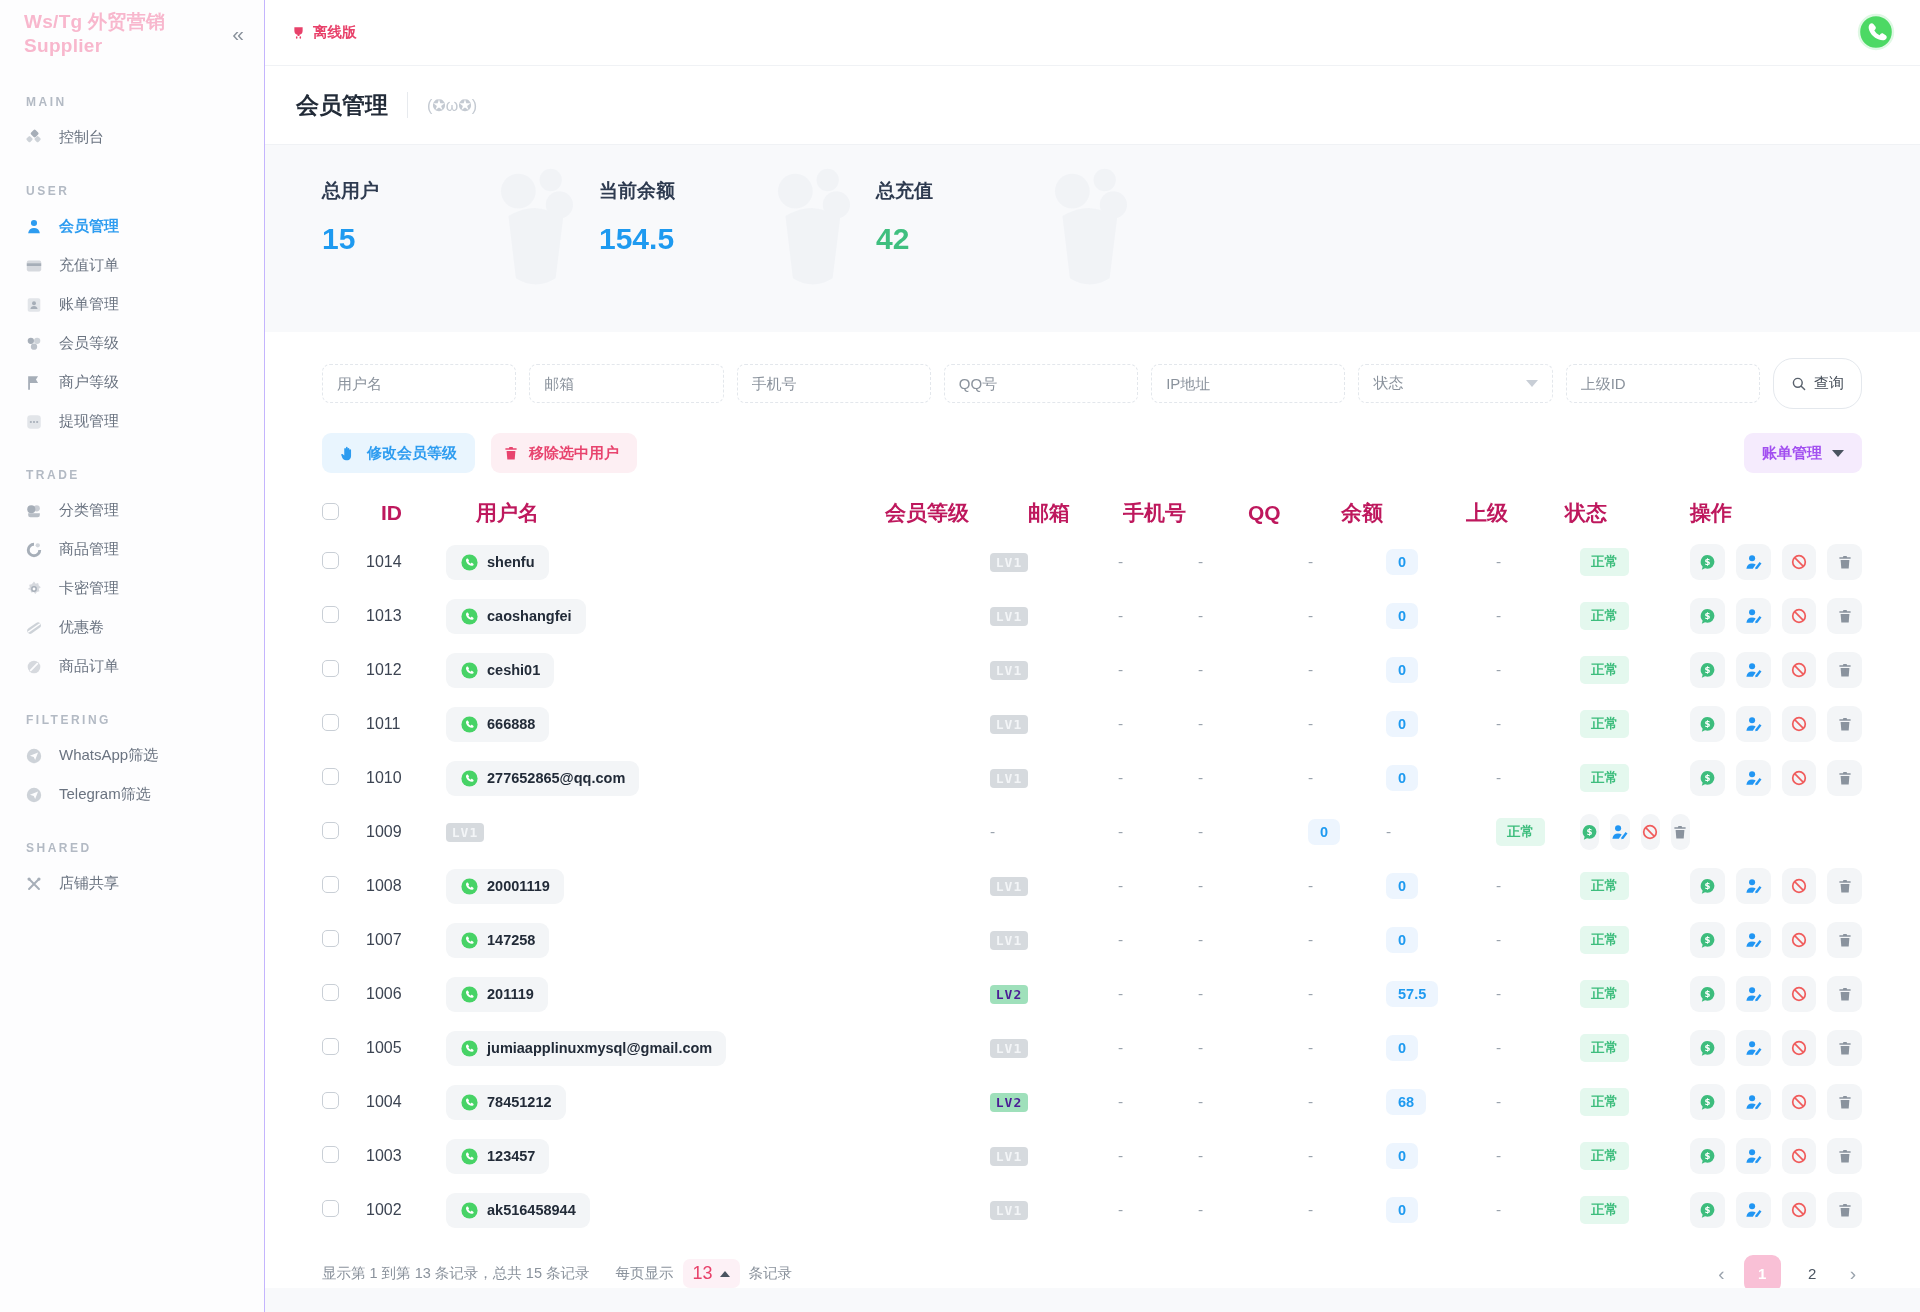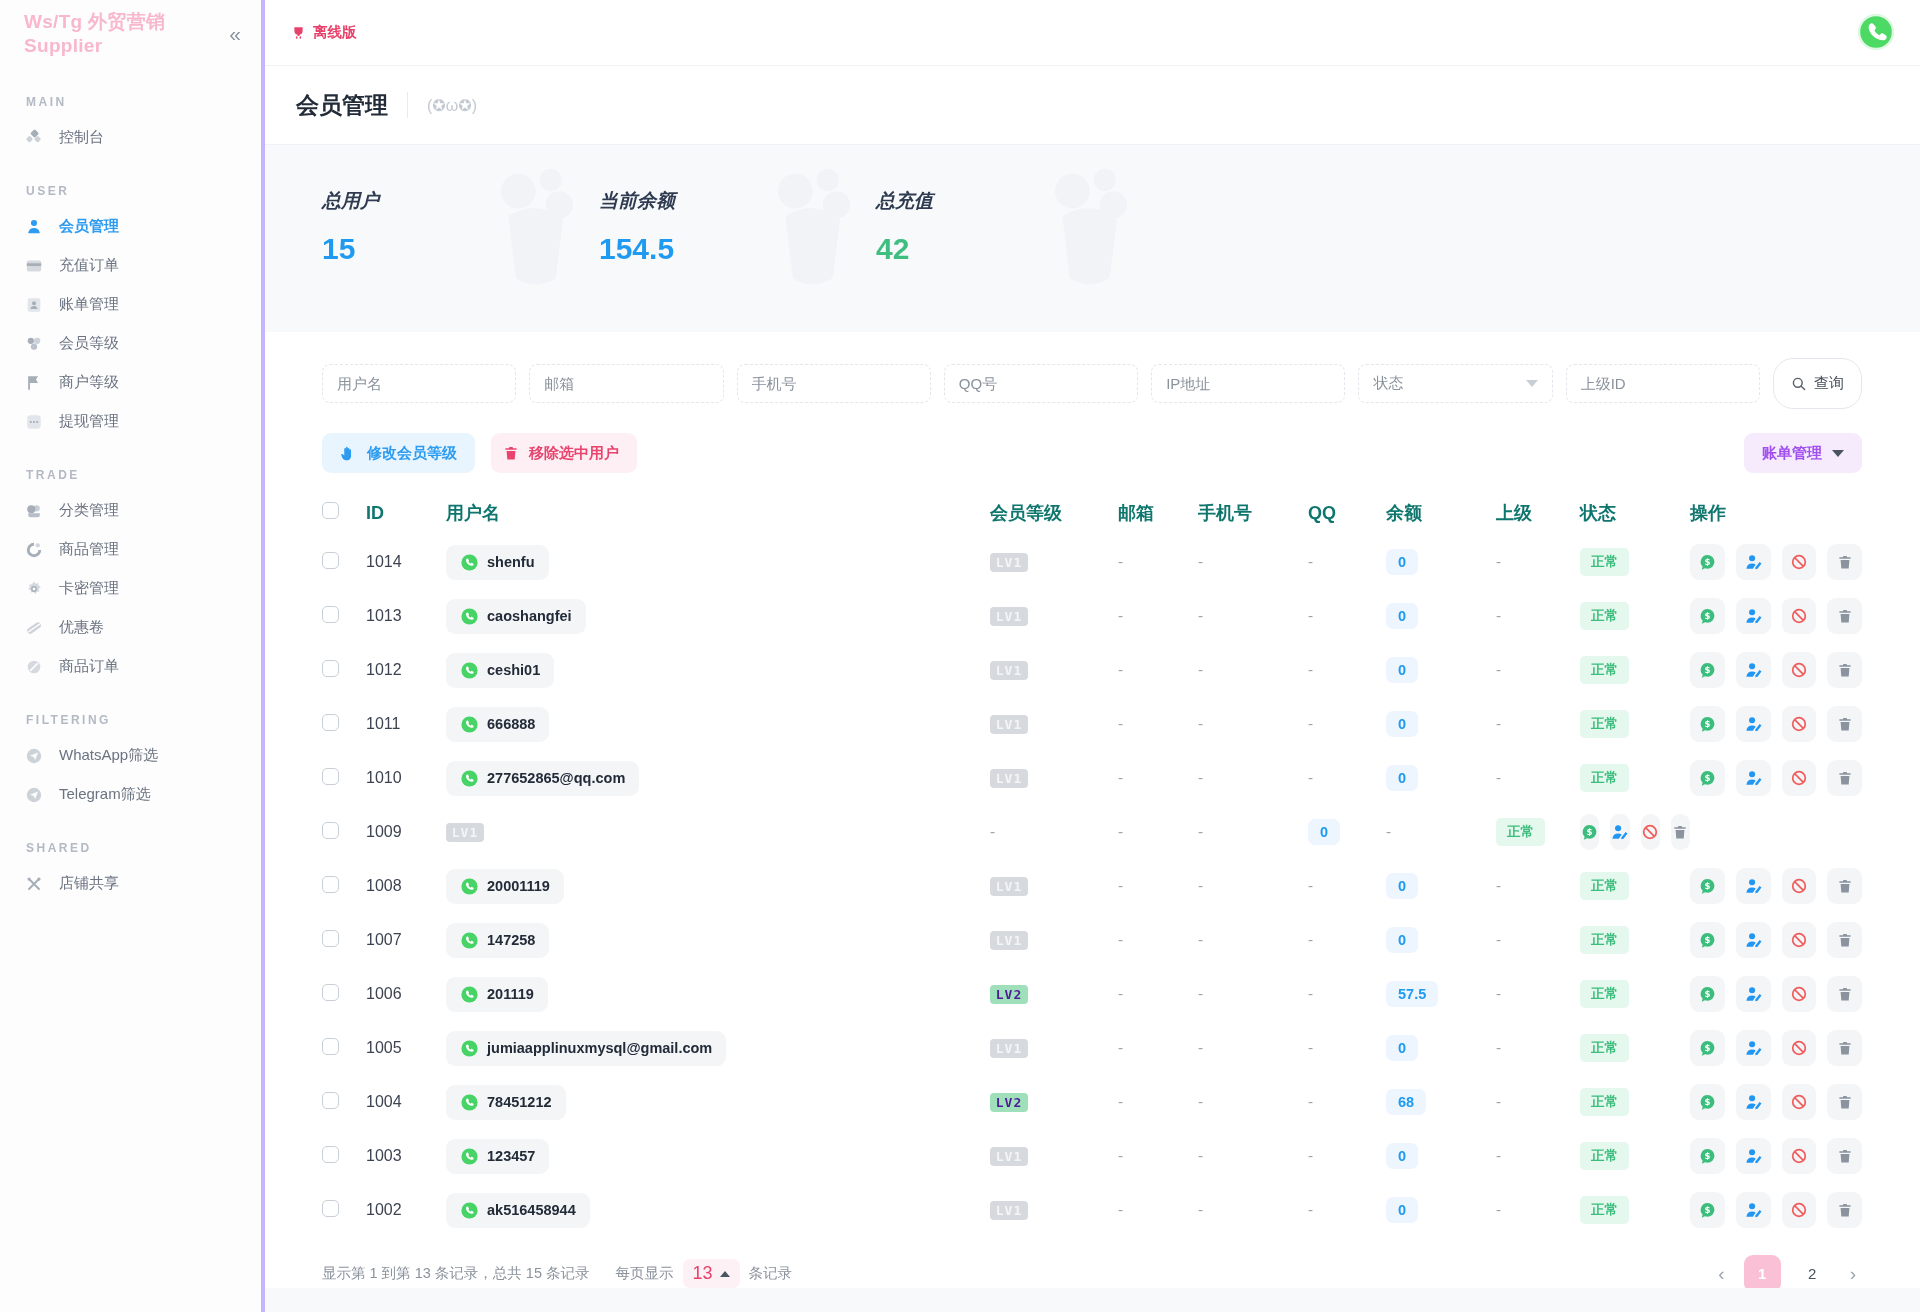--- a/index.html
+++ b/index.html
@@ -1,21 +1,21 @@
 <!DOCTYPE html>
 <html><head>
 <meta charset="utf-8">
 <style>
   * { margin:0; padding:0; box-sizing:border-box; }
   html,body { width:1920px; height:1312px; }
   body { font-family:"Liberation Sans","DejaVu Sans",sans-serif; background:#fff; color:#333; overflow:hidden; }
   .app { display:flex; width:1920px; height:1312px; }
 
   
-  .sidebar { width:265px; flex:0 0 265px; background:#fdfdfe; border-right:4px solid #c4b5fd; }
+  .sidebar { width:265px; flex:0 0 265px; background:#fdfdfe; border-right:1px solid #c4b5fd; }
   .brand { height:66px; display:flex; align-items:center; padding:0 20px 0 24px; }
   .brand-title { color:#f8b7cd; font-size:19px; font-weight:bold; flex:1; letter-spacing:.3px; }
   .collapse { color:#8a929c; font-size:21px; cursor:pointer; line-height:1; }
   .nav { padding:2px 14px 0 24px; }
   .nav-section-label { color:#b3bac4; font-size:12px; letter-spacing:2.5px; margin:27px 0 9px 2px; font-weight:bold; }
   .nav-item { display:flex; align-items:center; height:39px; color:#6a7380; font-size:15px; cursor:pointer; border-radius:8px; }
   .nav-icon { width:20px; height:20px; margin-right:15px; color:#a6aeb8; display:flex; align-items:center; justify-content:center; }
   .nav-item.active { color:#2d9cf0; font-weight:bold; }
   .nav-item.active .nav-icon { color:#2d9cf0; }
   svg { display:block; }
@@ -27,21 +27,21 @@
   .topbar-spacer { flex:1; }
   .wa-logo { width:44px; height:44px; cursor:pointer; }
   .titlebar { height:79px; border-bottom:1px solid #f0f2f5; display:flex; align-items:center; padding:0 31px; background:#fff; }
   .page-title { font-size:23px; font-weight:bold; color:#222b38; }
   .title-divider { width:1px; height:26px; background:#e7eaee; margin:0 19px; }
   .page-subtitle { color:#c4cad2; font-size:16px; }
 
   .content { flex:1; background:#f8f9fb; display:flex; flex-direction:column; overflow:hidden; }
   .stats-row { display:flex; padding:33px 0 0 57px; height:187px; }
   .stat { width:277px; position:relative; }
-  .stat-label { font-size:19px; font-weight:bold; color:#2e3b50; margin-top:10px;font-style:italic; }
+  .stat-label { font-size:19px; font-weight:bold; color:#2e3b50; margin-top:0; }
   .stat-value { font-size:30px; font-weight:bold; margin-top:18px; }
   .stat-mark { position:absolute; right:6px; top:-16px; opacity:.6; pointer-events:none; }
 
   .card { background:#fff; margin-bottom:24px; padding:26px 58px 0 57px; flex:1; overflow:hidden; }
 
   .filter-row { display:flex; gap:13px; align-items:center; }
   .f-input { flex:1; min-width:0; height:39px; border:1px dashed #e3e7ec; border-radius:8px; background:#fff;
              padding:0 14px; font-size:15px; color:#333; font-family:inherit; outline:none; }
   .f-input::placeholder { color:#8a929c; }
   .f-select { flex:1; height:39px; border:1px dashed #e3e7ec; border-radius:8px; display:flex; align-items:center;
@@ -55,21 +55,21 @@
   .actions-row { display:flex; align-items:center; margin-top:24px; gap:16px; }
   .btn-soft { height:40px; border:none; border-radius:9px; display:flex; align-items:center; gap:10px; padding:0 18px;
               font-size:15px; font-weight:bold; cursor:pointer; font-family:inherit; }
   .btn-blue { background:#e9f5fe; color:#2d9cf0; }
   .btn-pink { background:#fdeff3; color:#e8446e;padding-left:12px; }
   .actions-spacer { flex:1; }
   .btn-purple { background:#f5ebfd; color:#a24ff0; }
 
   .table { margin-top:18px; }
   .t-head, .t-row { display:grid; grid-template-columns:44px 80px 1fr 128px 80px 110px 78px 110px 84px 110px 172px; align-items:center; }
-  .t-head { height:44px; color:#0f766e; font-weight:bold; font-size:18px; }
+  .t-head { height:44px; color:#be185d; font-weight:bold; font-size:21px;gap:15px; }
   .t-row { height:54px; font-size:15.5px; color:#2a3340; }
   .checkbox { width:17px; height:17px; border:1.5px solid #c9cfd6; border-radius:5px; background:#fff; cursor:pointer; display:inline-block; }
   .cell-id { color:#3c4452; font-size:16px; }
   .user-chip { display:inline-flex; align-items:center; gap:8px; background:#f3f5f7; border-radius:9px; padding:8px 14px;
                font-weight:bold; font-size:14.5px; color:#222b38; cursor:pointer; max-width:100%; }
   .lv { display:inline-block; min-width:38px; text-align:center; border-radius:4px; font-family:"DejaVu Sans Mono",monospace;
         font-weight:bold; font-size:13px; padding:2px 5px; letter-spacing:1px; }
   .lv1 { background:#d6dade; color:#f3f5f7; }
   .lv2 { background:#9fe0bb; color:#4c1d95; }
   .dash { color:#9aa3ad; }

